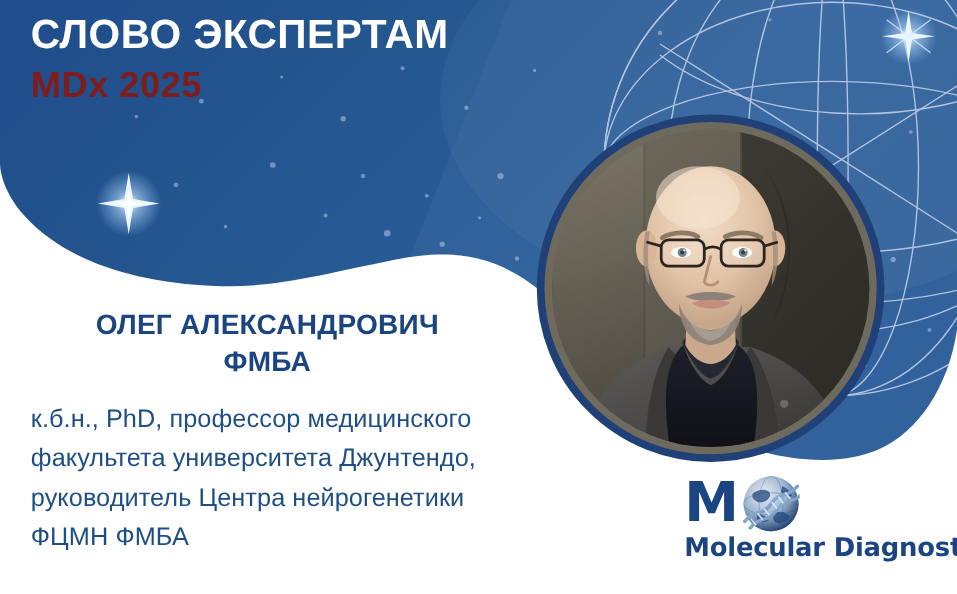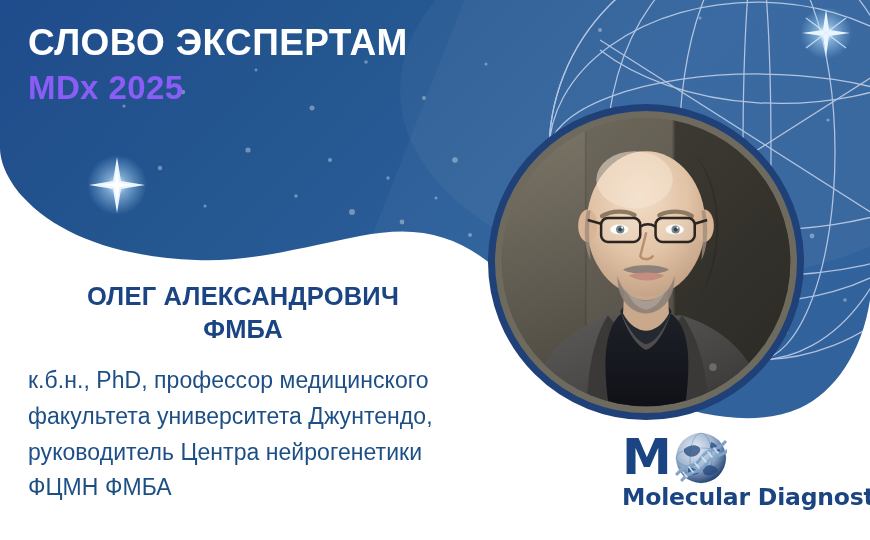--- a/index.html
+++ b/index.html
@@ -20,37 +20,37 @@
   #bg-wave {
     position: absolute;
     left: 0; top: 0;
     width: 870px; height: 540px;
   }
 
   
   #headline {
     position: absolute;
     left: 28px;
-    top: 23px;
+    top: 12px;
     width: 520px;
   }
   #title-main {
     font-size: 37px;
     font-weight: 700;
     letter-spacing: 0.4px;
     color: #ffffff;
     line-height: 1.08;
     margin: 0;
     white-space: nowrap;
   }
   #title-sub {
     font-size: 33px;
     font-weight: 700;
     letter-spacing: 0.4px;
-    color: #8b5cf6;
+    color: #7f1d1d;
     line-height: 1.18;
     margin: 6px 0 0 0;
     white-space: nowrap;
   }
 
   
   #speaker {
     position: absolute;
     left: 28px;
     top: 280px;

